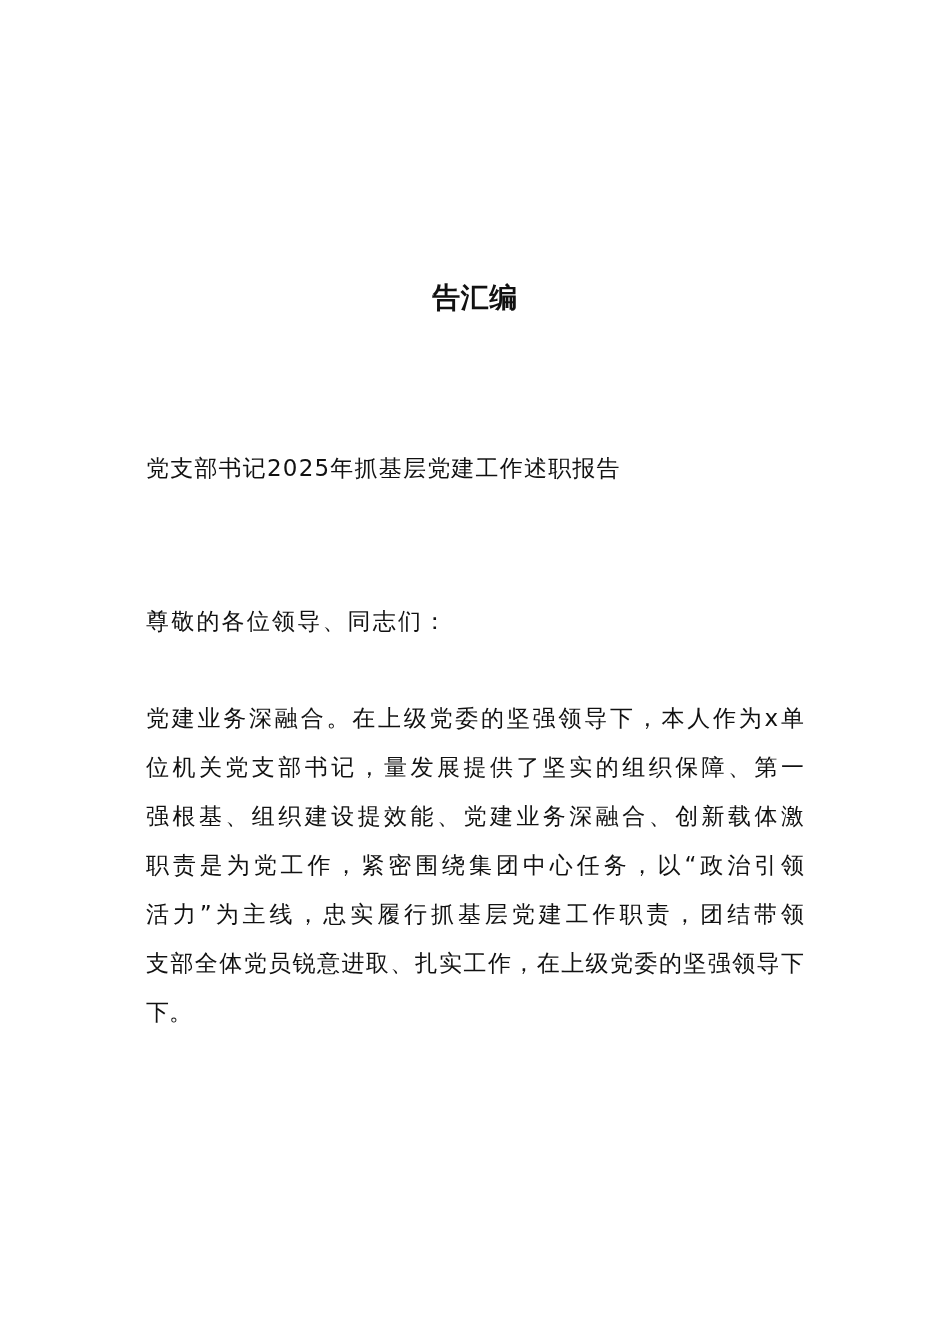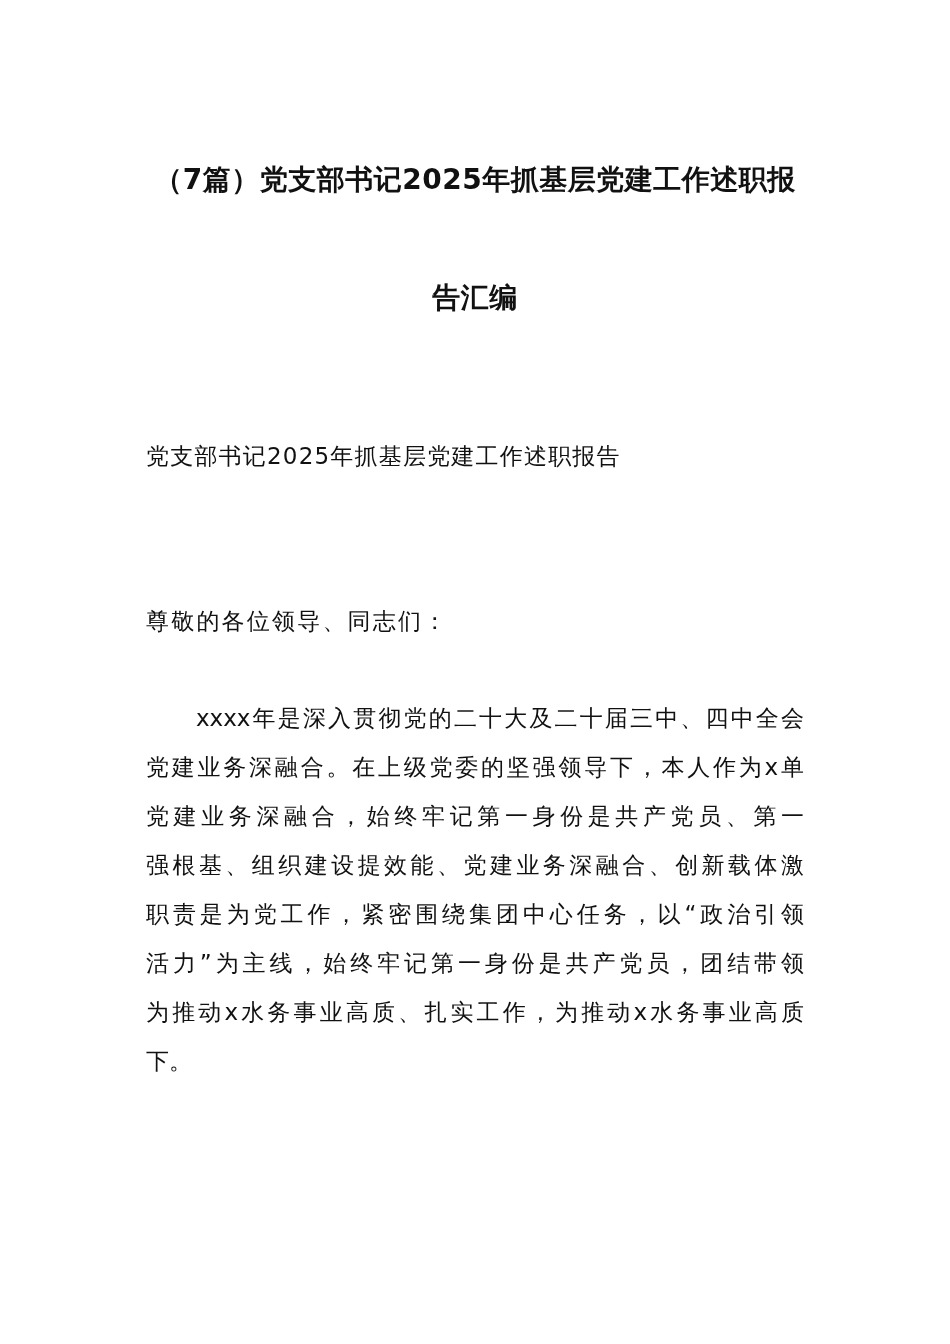--- a/index.html
+++ b/index.html
@@ -31,21 +31,21 @@
       font-weight: bold;
       letter-spacing: 0.5px;
       line-height: 40px;
       white-space: nowrap;
     }
     .title-1 { top: 160px; }
     .title-2 { top: 278px; text-align: center; }
     .subtitle {
       position: absolute;
       left: 146px;
-      top: 438px;
+      top: 450px;
       font-size: 23px;
       line-height: 36px;
       letter-spacing: 1.2px;
       white-space: nowrap;
     }
     .salutation {
       position: absolute;
       left: 146px;
       top: 603px;
       font-size: 23px;
@@ -67,30 +67,28 @@
       text-align: justify;
       text-align-last: justify;
     }
     .body-line.first { padding-left: 50px; }
     .body-line.last { text-align-last: left; }
   </style>
 </head>
 <body>
 
 <div class="page">
-  <div class="title-line title-1">（7篇）党支部书记2025年抓基层党建工作述职报</div>
   <div class="title-line title-2">告汇编</div>
 
   <div class="subtitle">党支部书记2025年抓基层党建工作述职报告</div>
 
   <div class="salutation">尊敬的各位领导、同志们：</div>
 
   <div class="body-para">
-    <div class="body-line first">xxxx年是深入贯彻党的二十大及二十届三中、四中全会</div>
     <div class="body-line">党建业务深融合。在上级党委的坚强领导下，本人作为x单</div>
-    <div class="body-line">党建业务深融合，始终牢记第一身份是共产党员、第一</div>
+    <div class="body-line">位机关党支部书记，量发展提供了坚实的组织保障、第一</div>
     <div class="body-line">强根基、组织建设提效能、党建业务深融合、创新载体激</div>
     <div class="body-line">职责是为党工作，紧密围绕集团中心任务，以“政治引领</div>
-    <div class="body-line">活力”为主线，始终牢记第一身份是共产党员，团结带领</div>
-    <div class="body-line">为推动x水务事业高质、扎实工作，为推动x水务事业高质</div>
+    <div class="body-line">活力”为主线，忠实履行抓基层党建工作职责，团结带领</div>
+    <div class="body-line">支部全体党员锐意进取、扎实工作，在上级党委的坚强领导下</div>
     <div class="body-line last">下。</div>
   </div>
 </div>
 
 </body></html>

